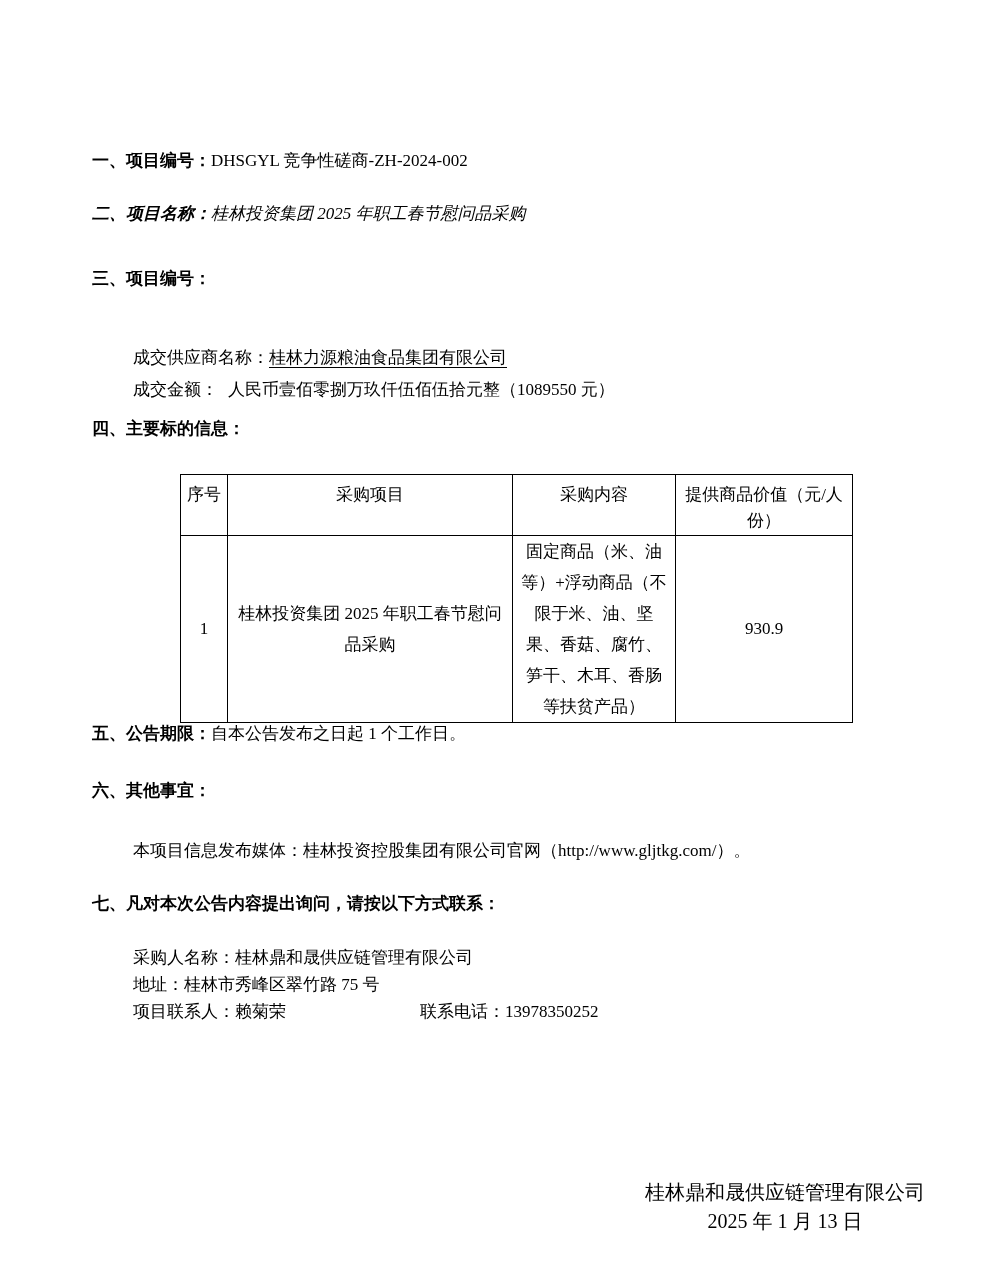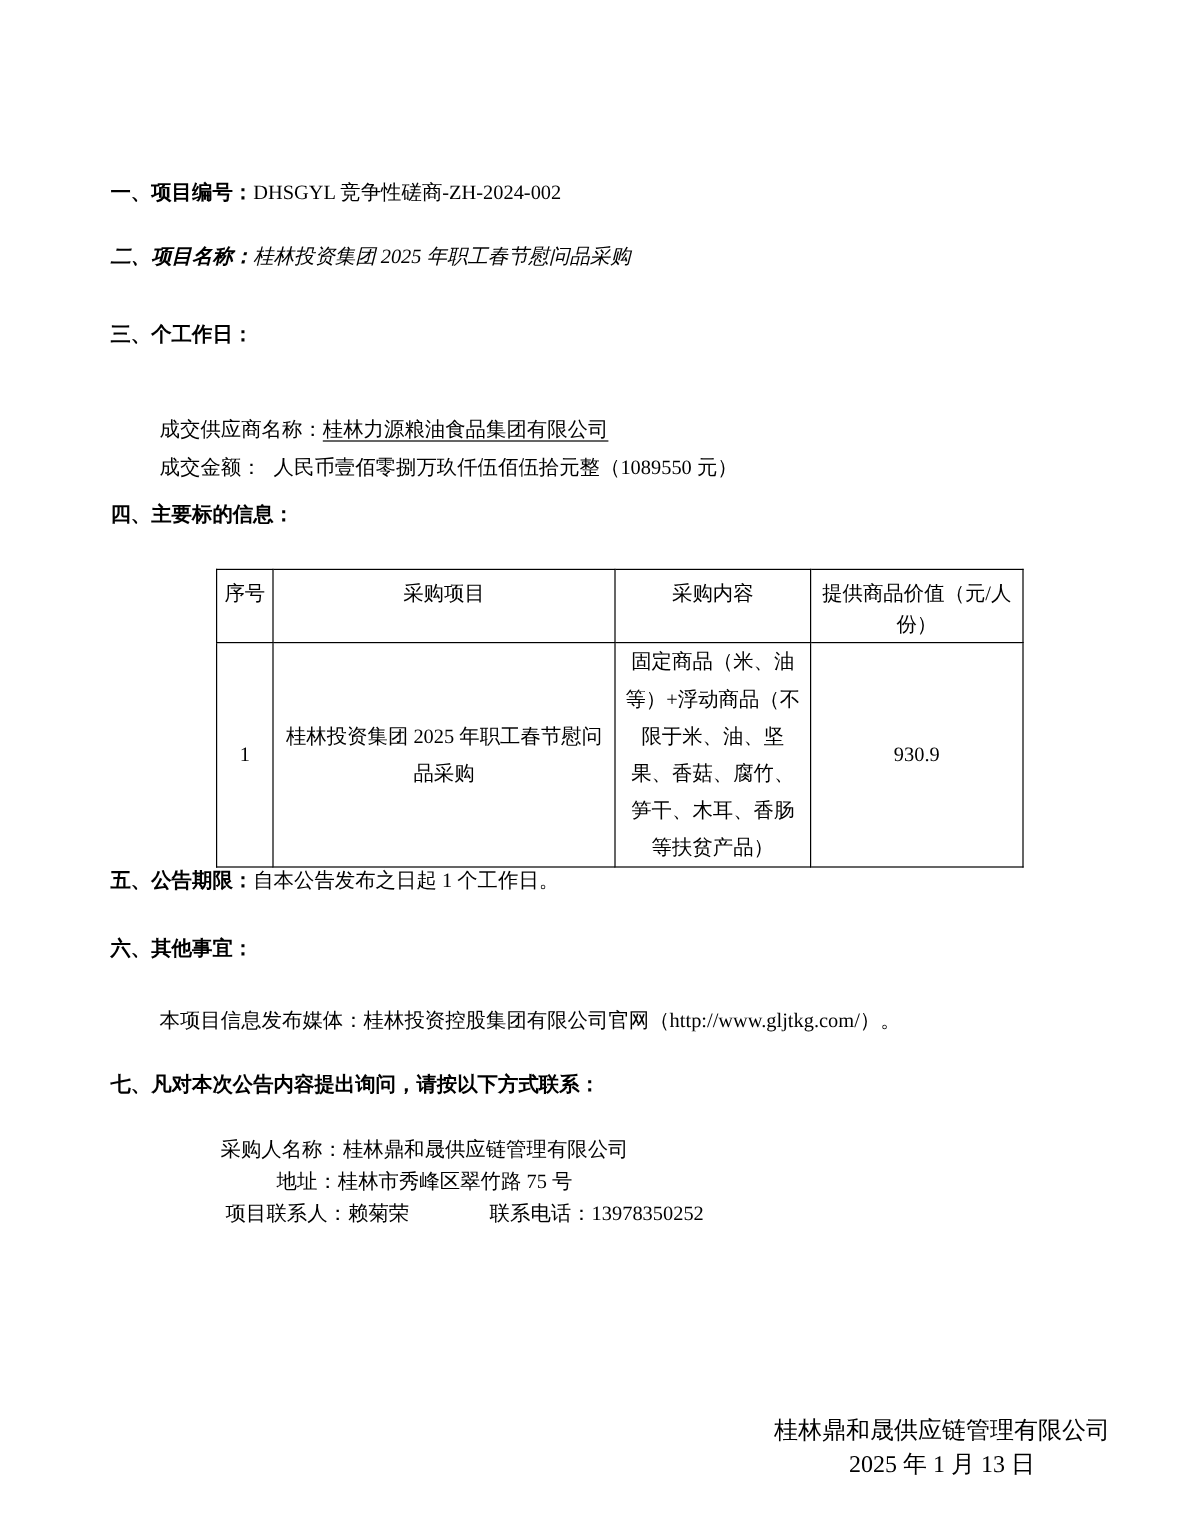--- a/index.html
+++ b/index.html
@@ -48,21 +48,21 @@
     padding-top: 7px; line-height: 26px;
     font-size: 17px;
   }
   .subject-table td { height: 157px; vertical-align: middle; }
   .cell-project { line-height: 31px; }
   .cell-content { line-height: 31px; padding: 4px 5px; }
   .s5 { top: 723px; }
   .s6 { top: 780px; }
   .media { top: 823px; }
   .s7 { top: 893px; }
-  .contact-block { top: 944px; left: 121px; line-height: 27px; white-space: nowrap; text-align: center; }
+  .contact-block { top: 944px; left: 133px; line-height: 27px; white-space: nowrap; }
   .contact-person { display: inline-block; width: 287px; }
   .footer-block {
     top: 1152px; left: 625px; width: 320px;
     text-align: center; font-size: 20px; line-height: 29px; margin-top: 26px;
   }
 </style>
 </head>
 <body>
 
 <div class="page">
@@ -70,21 +70,21 @@
 
   <div class="abs line sec s1">
     <span class="b">一、项目编号：</span><span>DHSGYL 竞争性磋商-ZH-2024-002</span>
   </div>
 
   <div class="abs line sec s2">
     <span class="b">二、项目名称：</span><span>桂林投资集团 2025 年职工春节慰问品采购</span>
   </div>
 
   <div class="abs line sec s3">
-    <span class="b">三、个工作日：</span>
+    <span class="b">三、项目编号：</span>
   </div>
 
   <div class="abs line indent supplier">
     <span>成交供应商名称：</span><span class="underlined">桂林力源粮油食品集团有限公司</span>
   </div>
 
   <div class="abs line indent amount">
     <span>成交金额：</span><span class="val">人民币壹佰零捌万玖仟伍佰伍拾元整（1089550 元）</span>
   </div>
 

